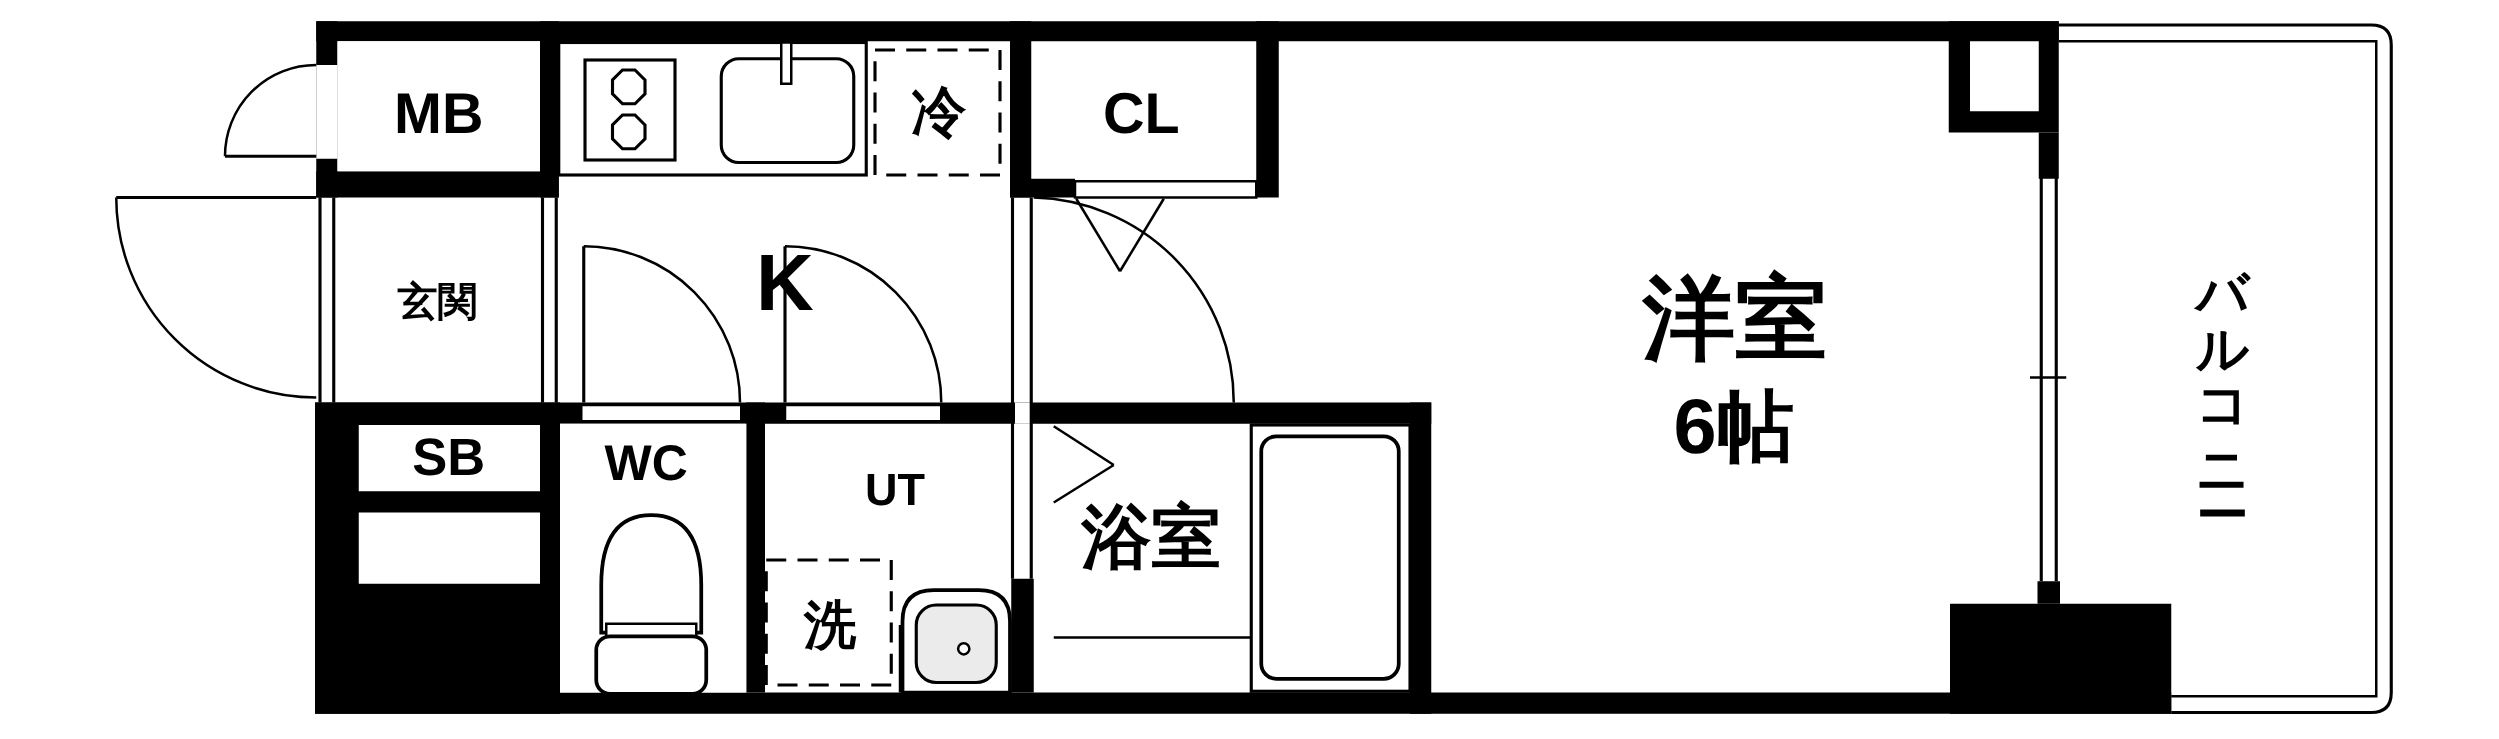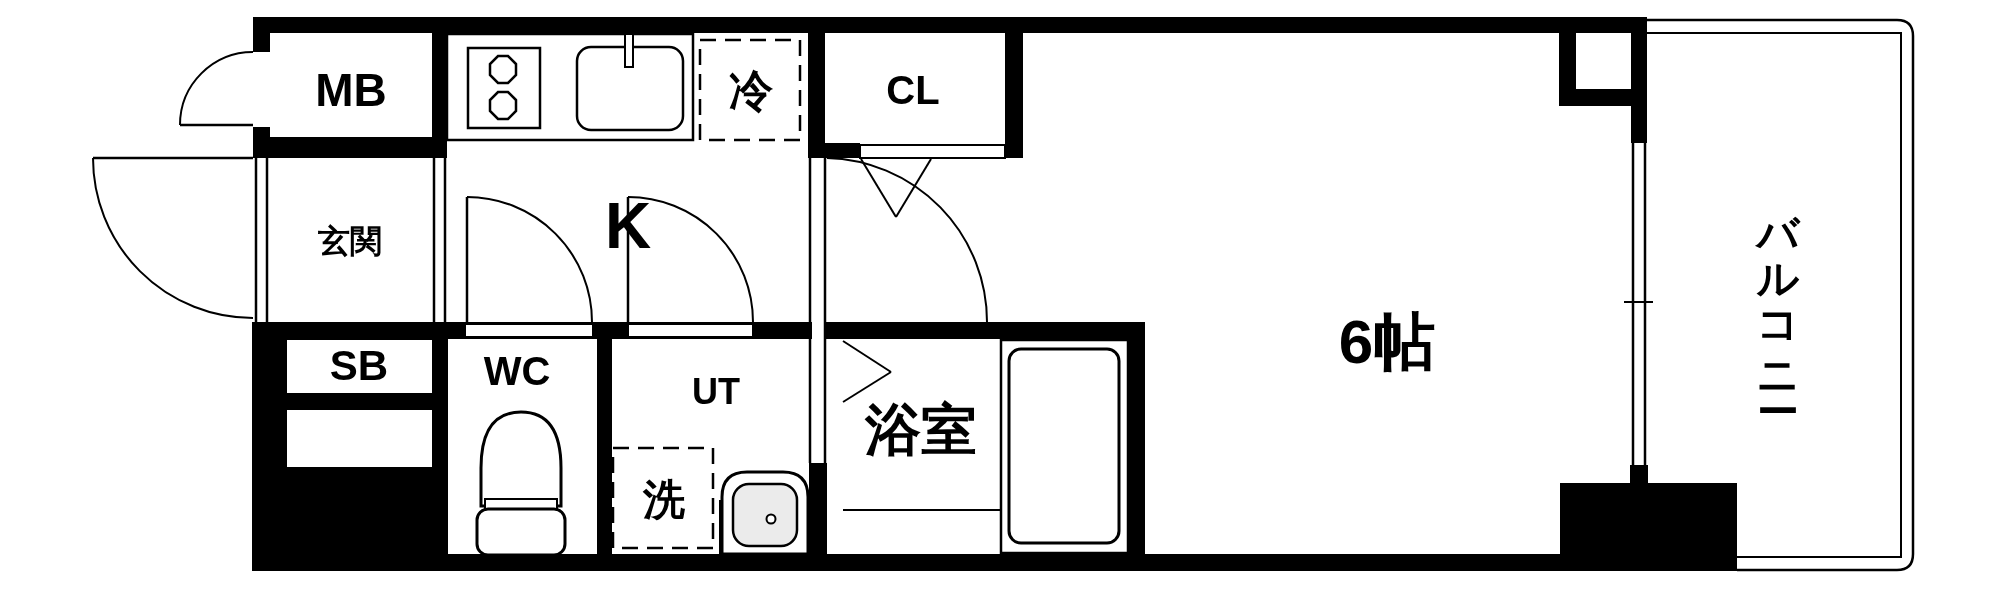--- a/index.html
+++ b/index.html
@@ -132,19 +132,20 @@
       <path d="M1647,33 L1901,33 L1901,557 L1737,557" stroke-width="2"></path>
     </g>
   </svg>
 
   <div class="lbl" style="left:351px;top:90px;font-size:46px;">MB</div>
   <div class="lbl" style="left:350px;top:241px;font-size:32px;">玄関</div>
   <div class="lbl" style="left:359px;top:366px;font-size:42px;">SB</div>
   <div class="lbl" style="left:517px;top:371px;font-size:40px;">WC</div>
   <div class="lbl" style="left:628px;top:226px;font-size:64px;">K</div>
   <div class="lbl" style="left:751px;top:91px;font-size:44px;">冷</div>
-  <div class="lbl" style="left:913px;top:90px;font-size:40px;">CL</div>
+  <div class="lbl" style="left:913px;top:90px;font-size:46px;">CL</div>
   <div class="lbl" style="left:716px;top:392px;font-size:36px;">UT</div>
   <div class="lbl" style="left:664px;top:500px;font-size:42px;">洗</div>
   <div class="lbl" style="left:921px;top:430px;font-size:56px;">浴室</div>
+  <div class="lbl" style="left:1388px;top:255px;font-size:74px;">洋室</div>
   <div class="lbl" style="left:1387px;top:342px;font-size:62px;text-align:right;">6帖</div>
   <div class="lbl vert" style="left:1778px;top:289px;font-size:42px;">バルコニー</div>
 </div>
 
 </body></html>

